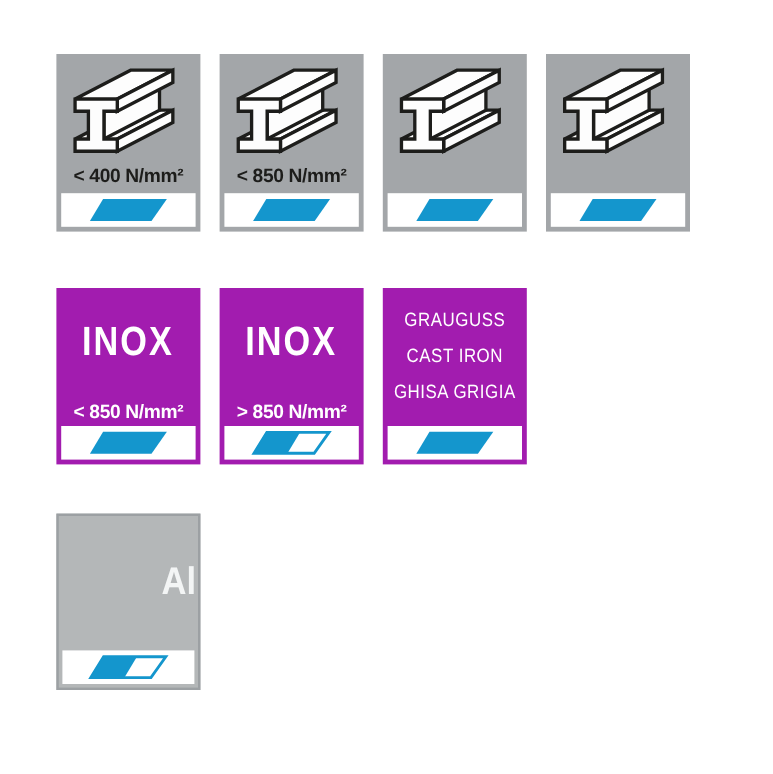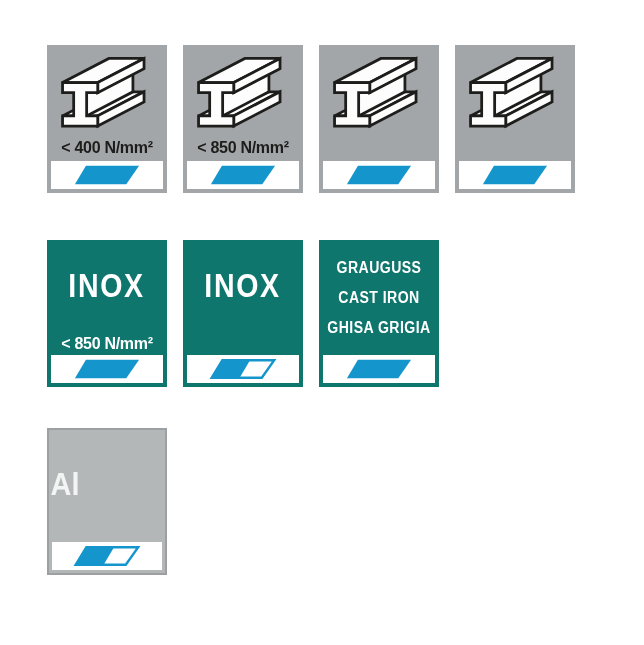--- a/index.html
+++ b/index.html
@@ -2,21 +2,21 @@
 <html><head>
 <meta charset="utf-8">
 <style>
   html,body{margin:0;padding:0;}
   body{
     width:644px;height:645px;position:relative;background:#ffffff;
     font-family:"Liberation Sans",sans-serif;overflow:hidden;
   }
   .tile{position:absolute;width:120px;}
   .row1{top:45px;height:148px;background:#a3a6a9;}
-  .row2{top:240px;height:147px;background:#0f766e;}
+  .row2{top:240px;height:147px;background:#a21caf;}
   .row3{top:428px;height:147px;background:#b4b7b8;border:2px solid #9ca0a3;box-sizing:border-box;}
   .c1{left:47px}.c2{left:183px}.c3{left:319px}.c4{left:455px}
 
   .beam{position:absolute;top:6px;left:50%;transform:translateX(-50%);}
 
   .mat-label{
     position:absolute;left:0;right:0;bottom:36px;text-align:center;
     font-weight:bold;font-size:16px;color:#1d1d1b;letter-spacing:-0.3px;white-space:nowrap;
   }
   .row2 .mat-label{color:#ffffff;bottom:34px;}
@@ -28,26 +28,26 @@
   .row3 .strip{left:3px;right:3px;bottom:3px;}
 
   .inox-title{
     position:absolute;top:28px;left:0;right:0;text-align:center;
     color:#ffffff;font-weight:bold;font-size:34px;line-height:1;
   }
   .inox-title span{display:inline-block;transform:scaleX(0.84);letter-spacing:2px;}
 
   .castiron-lines{
     position:absolute;top:13px;left:0;right:0;text-align:center;
-    color:#ffffff;font-weight:bold;font-size:16px;line-height:30px;
+    color:#ffffff;font-weight:normal;font-size:16px;line-height:30px;
   }
   .castiron-lines span{display:block;transform:scaleX(0.88);white-space:nowrap;letter-spacing:0.5px;}
 
   .alu-title{
-    position:absolute;top:38px;left:0;right:0;text-align:left;
+    position:absolute;top:38px;left:0;right:0;text-align:right;
     color:#f3f5f5;font-weight:bold;font-size:32px;line-height:1;
   }
   .alu-title span{display:inline-block;transform:scaleX(0.9);}
 </style>
 </head>
 <body>
 
 <div class="tile row1 c1">
   <svg class="beam" width="100" height="89" viewBox="0 0 108 96">
     <g fill="#fdfdfd" stroke="#1d1d1b" stroke-width="3" stroke-linejoin="miter">
@@ -131,20 +131,21 @@
     <svg width="68" height="22" viewBox="0 0 74 24">
       <polygon points="14,2 72,2 58,22 2,22" fill="#1496cd"></polygon>
     </svg>
   </div>
 </div>
 
 <div class="tile row2 c2">
   <div class="inox-title">
     <span>INOX</span>
   </div>
+  <div class="mat-label">&gt; 850 N/mm²</div>
   <div class="strip">
     <svg width="68" height="22" viewBox="0 0 74 24">
       <polygon points="14.5,2.5 71,2.5 57.5,21.5 2.8,21.5" fill="#ffffff" stroke="#1496cd" stroke-width="2.6"></polygon>
       <polygon points="14,2 45,2 33,22 2,22" fill="#1496cd"></polygon>
     </svg>
   </div>
 </div>
 
 <div class="tile row2 c3">
   <div class="castiron-lines">

